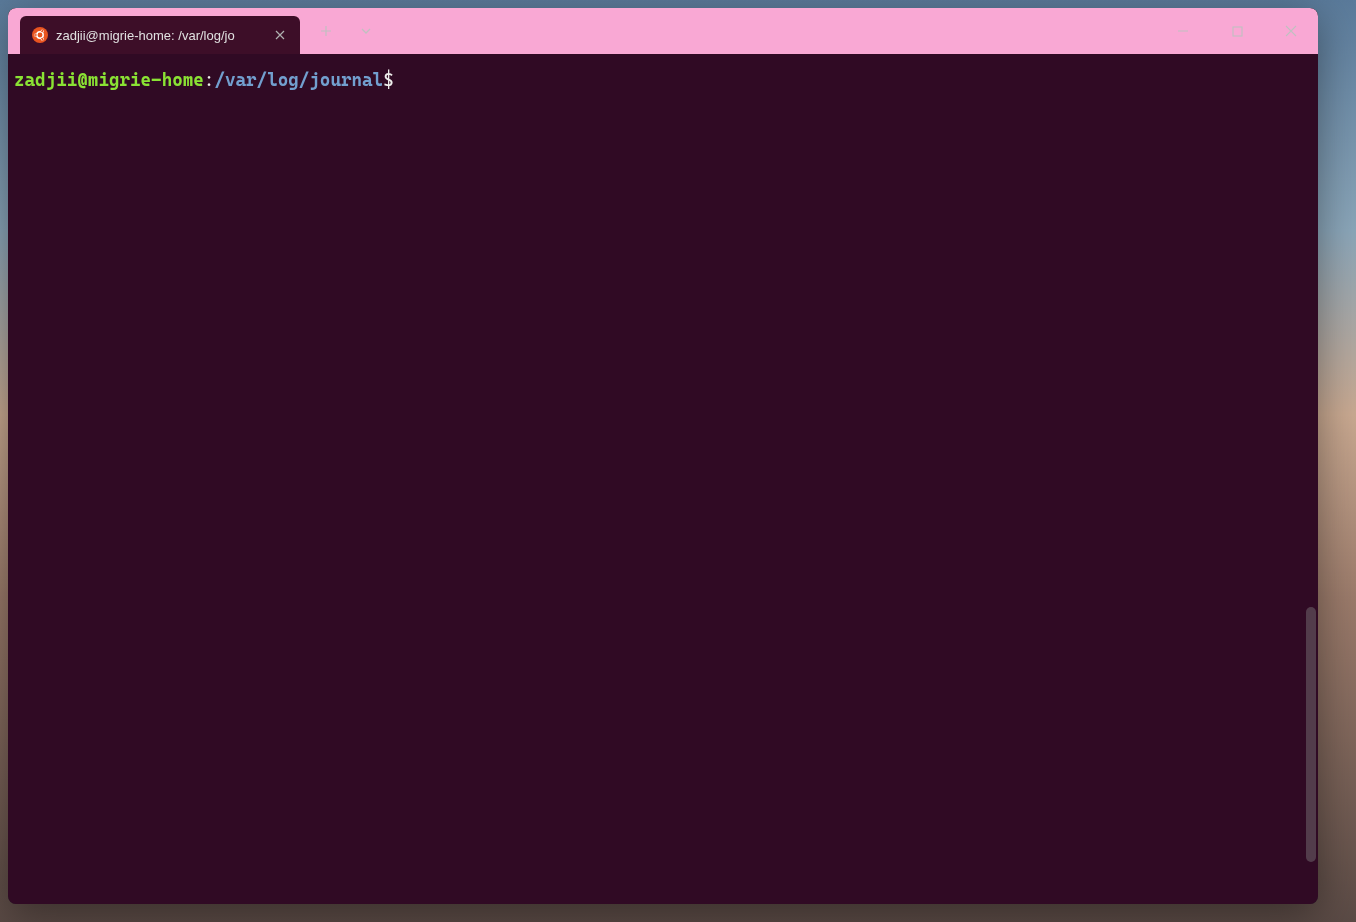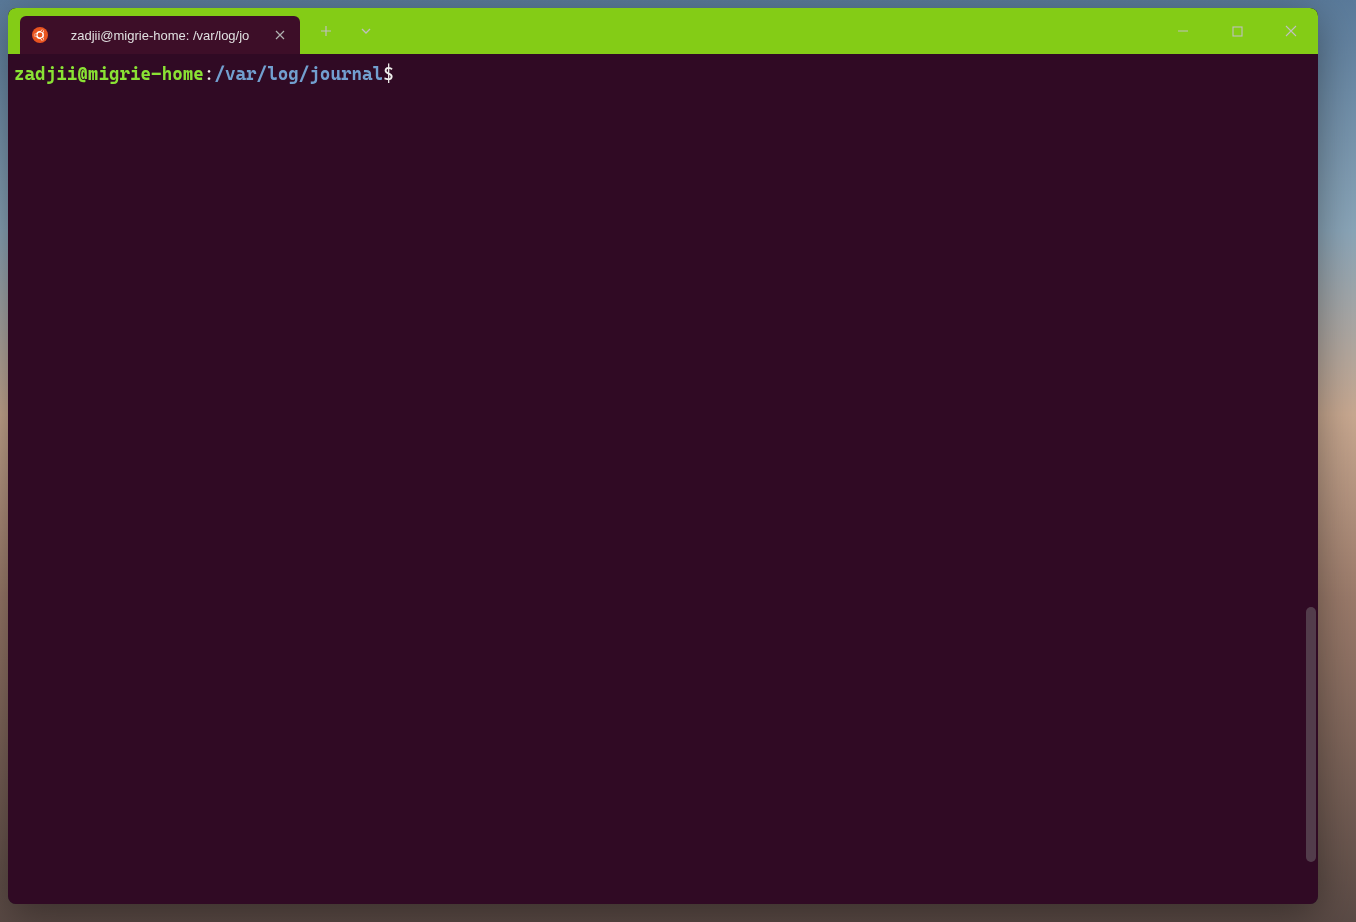--- a/index.html
+++ b/index.html
@@ -32,26 +32,25 @@
       background: #2d2d2d;
       border-radius: 8px;
       overflow: hidden;
       box-shadow: 0 10px 40px rgba(0,0,0,0.4);
       display: flex;
       flex-direction: column;
     }
 
     .titlebar {
       height: 46px;
-      background: #84cc16;
+      background: #f9a8d4;
       display: flex;
       align-items: center;
       border-top-left-radius: 8px;
       border-top-right-radius: 8px;
-      text-align: center;
     }
 
     .tab {
       height: 38px;
       margin-top: 8px;
       margin-left: 12px;
       background: #3d0e28;
       border-top-left-radius: 6px;
       border-top-right-radius: 6px;
       display: flex;
@@ -121,21 +120,21 @@
       display: flex;
       align-items: center;
       justify-content: center;
       color: #c0c0c0;
       cursor: pointer;
     }
 
     .terminal-content {
       flex: 1;
       background: #300a24;
-      padding: 8px 6px;
+      padding: 14px 6px;
       font-family: "Cascadia Mono", "Consolas", "Courier New", monospace;
       font-size: 18px;
       line-height: 1.3;
       color: #eeeeec;
       position: relative;
     }
 
     .prompt-line {
       display: flex;
       align-items: baseline;

